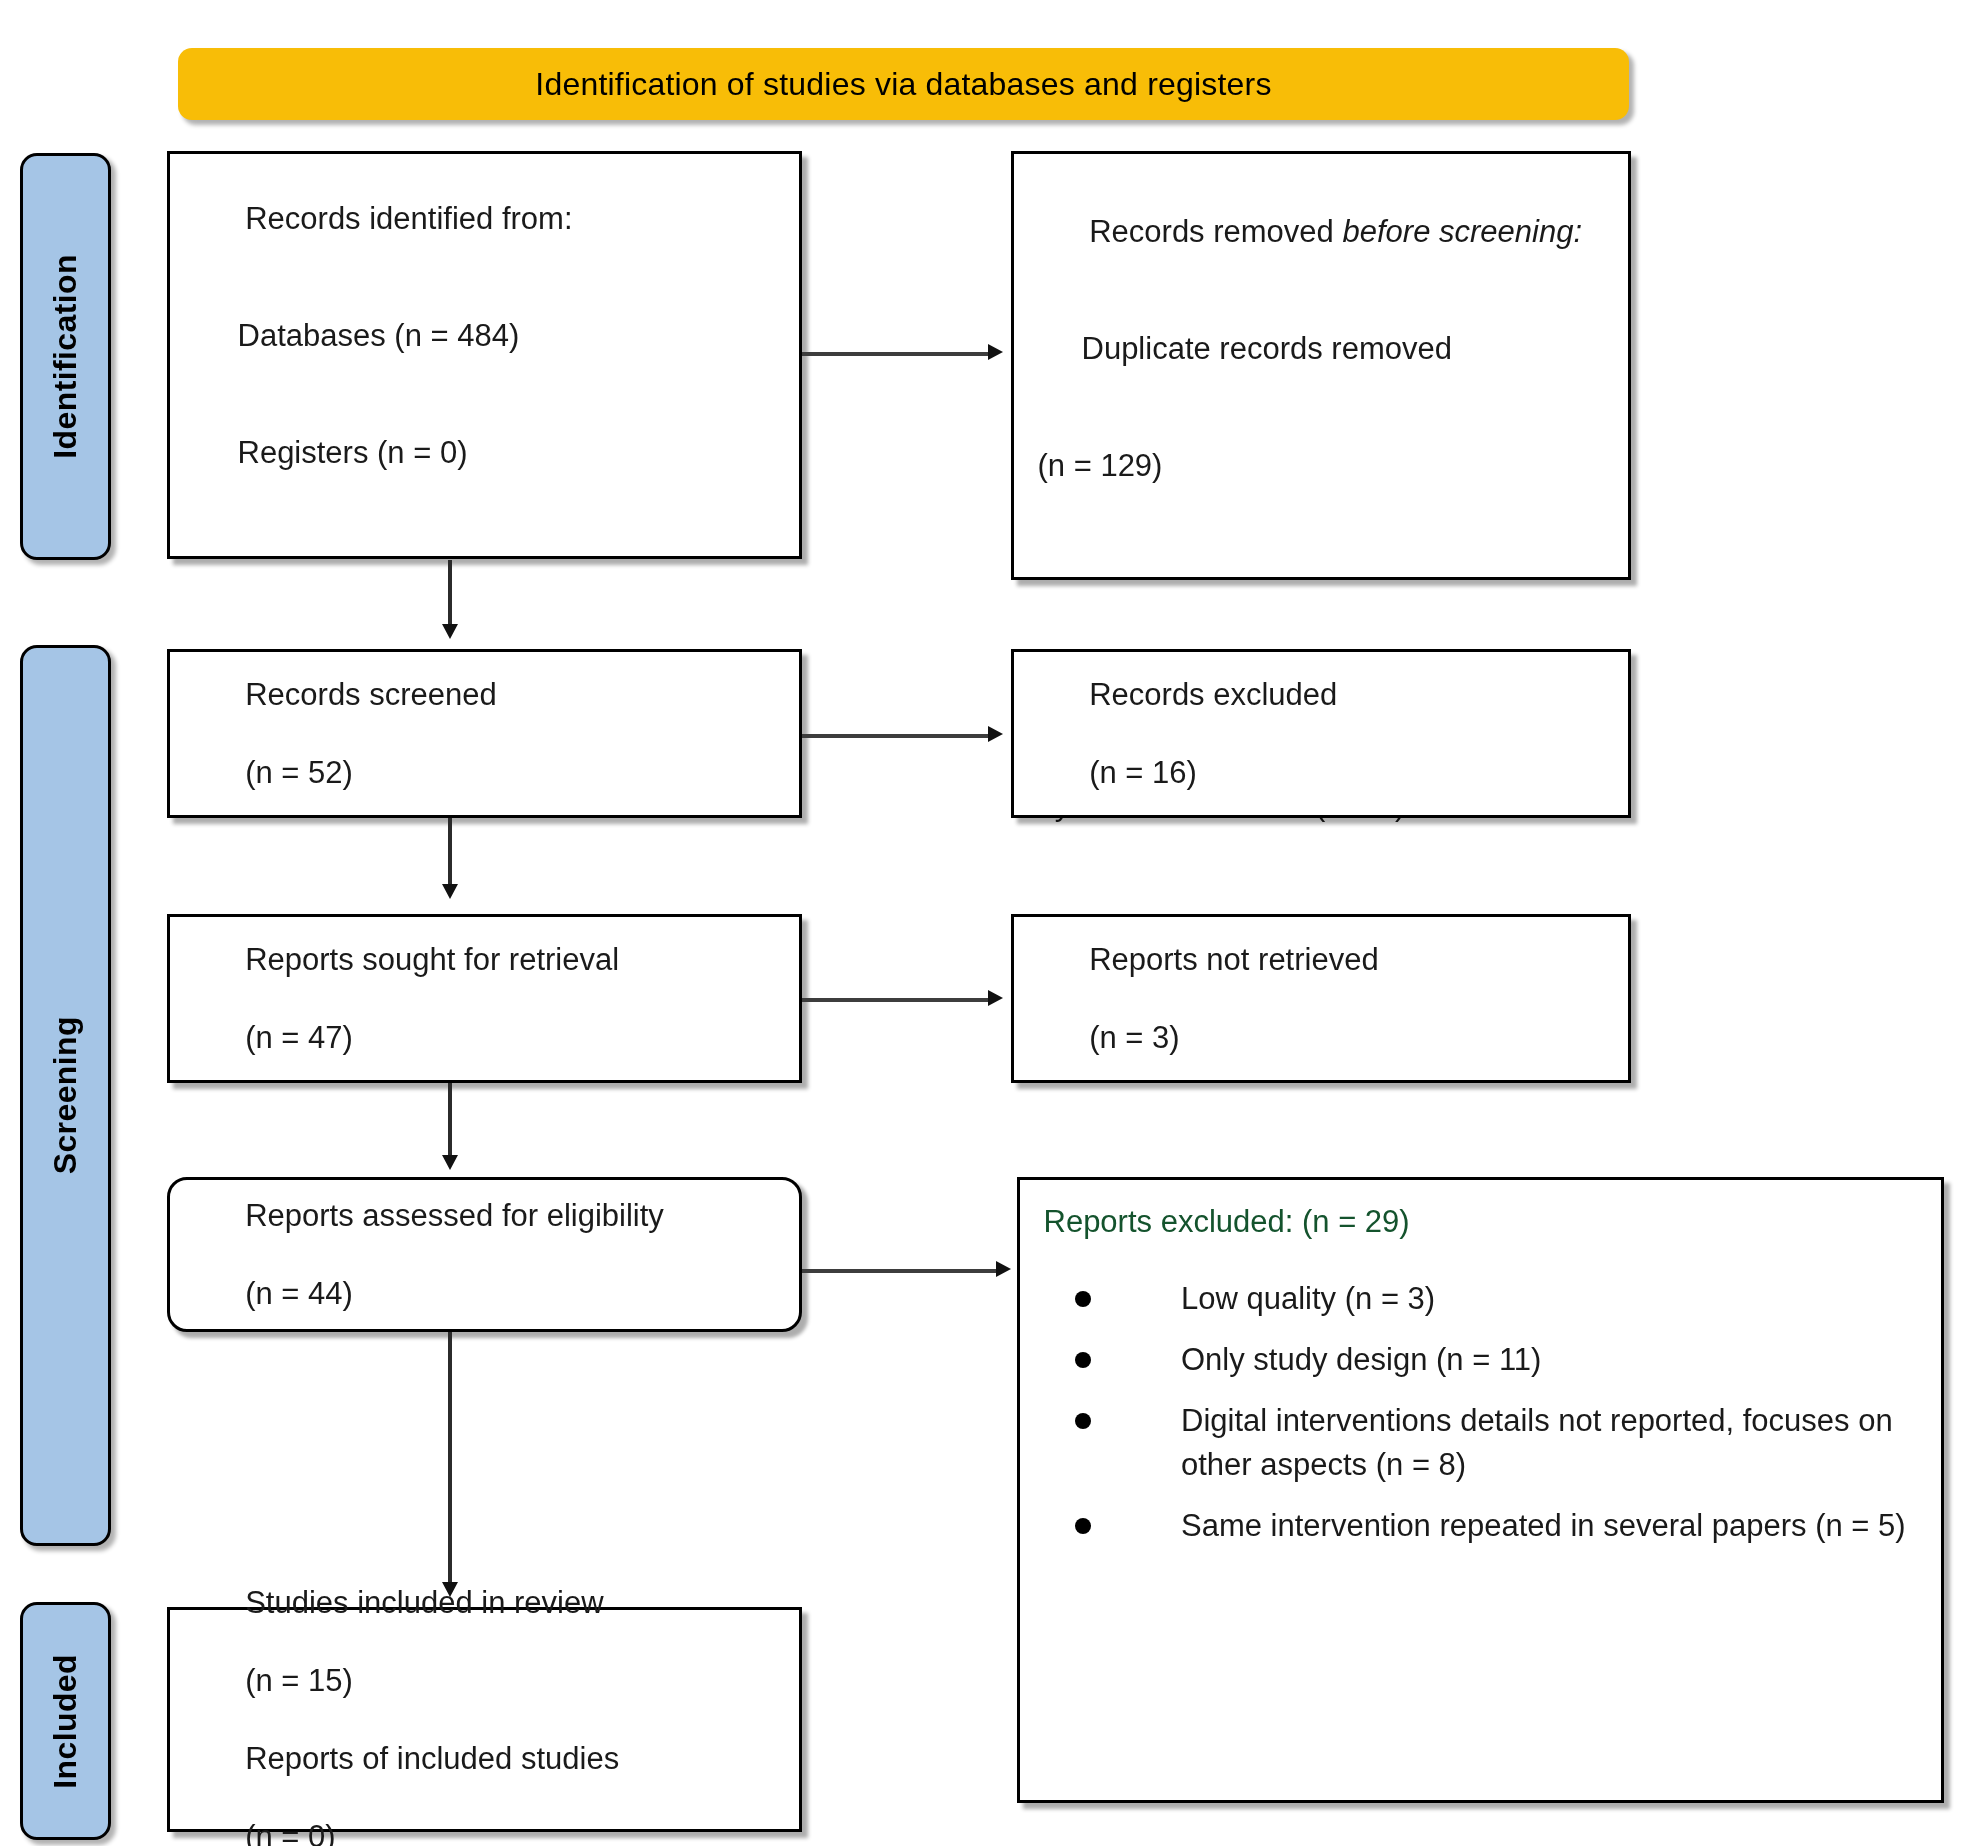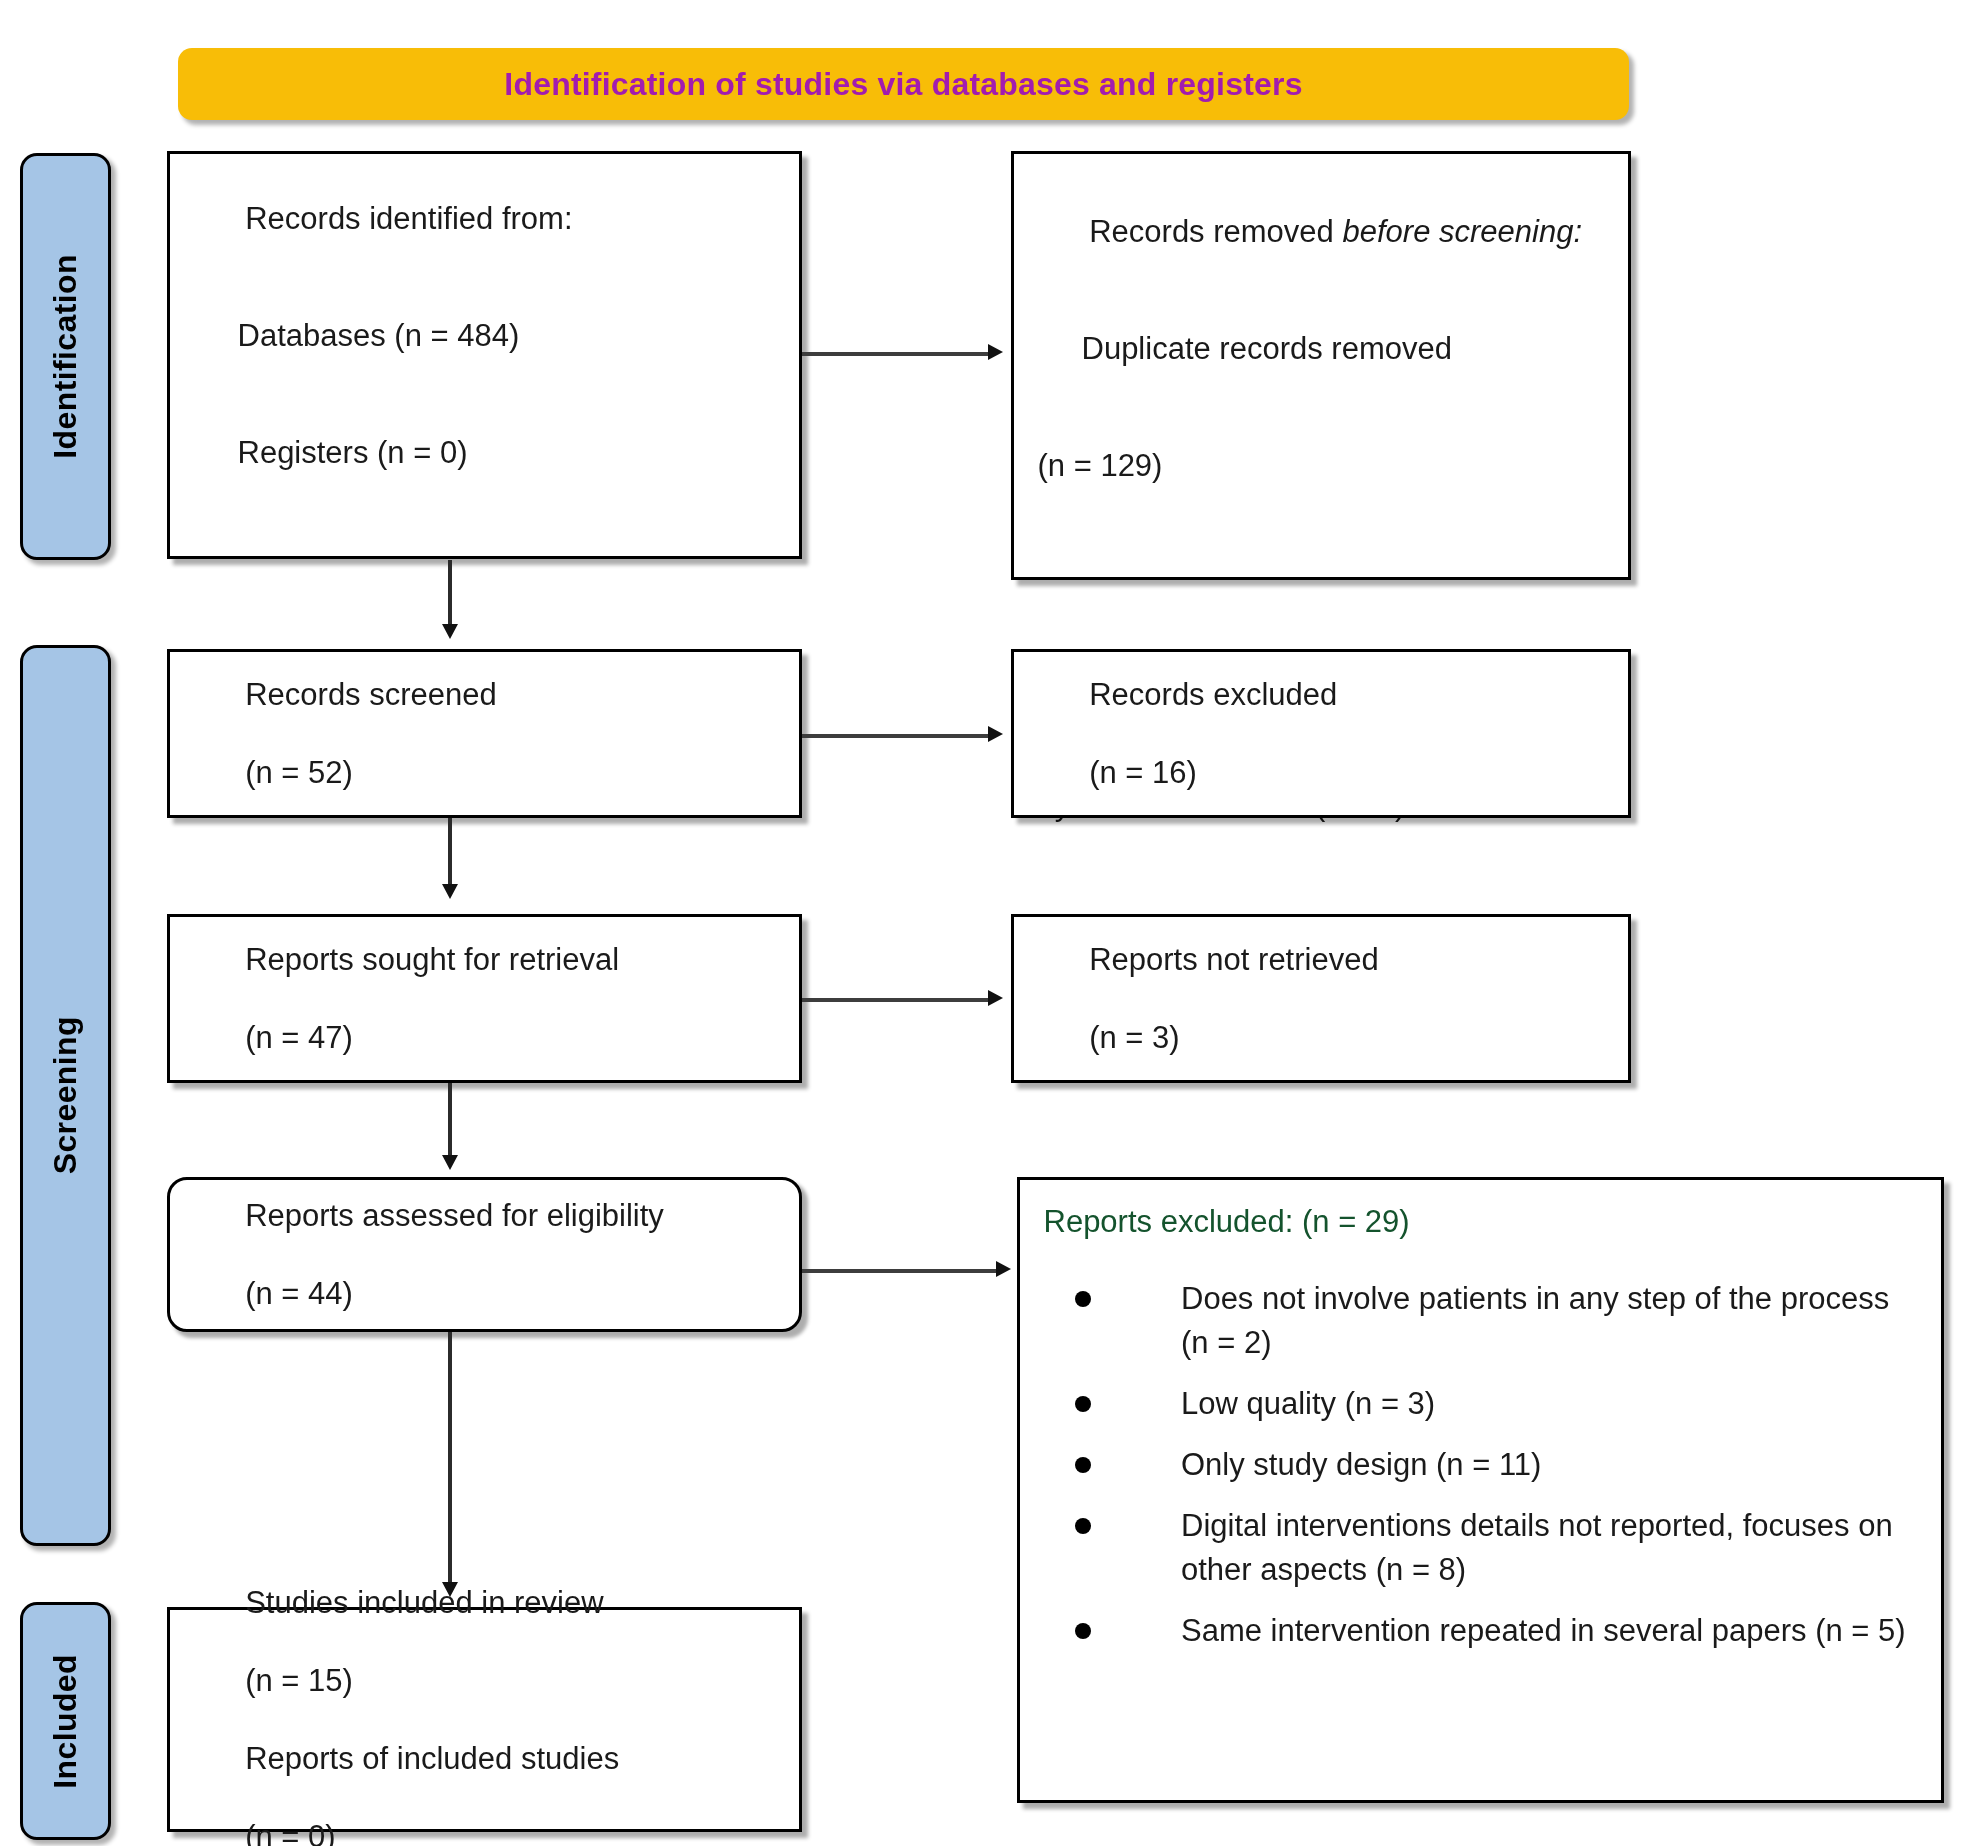--- a/index.html
+++ b/index.html
@@ -26,23 +26,23 @@
     background: #F8BD07;
     border-radius: 14px;
     box-shadow: 4.7px 4.7px 4.7px rgba(0,0,0,0.30);
     display: flex;
     align-items: center;
     justify-content: center;
     text-align: center;
   }
   .banner-label {
     font-size: 32px;
-    font-weight: bold;
+    font-weight: normal;
     letter-spacing: 0.2px;
-    color: #a21caf;
+    color: #000000;
   }
 
   
   .stage-pill {
     position: absolute;
     box-sizing: border-box;
     background: #A5C5E6;
     border: 3.1px solid #000000;
     border-radius: 17px;
     box-shadow: 4.7px 4.7px 4.7px rgba(0,0,0,0.30);
@@ -239,24 +239,20 @@
   </div>
 
   <div class="h-line" style="left:802px; top:1269px; width:196px;"></div>
   <div class="arrow-right" style="left:996px; top:1261px;"></div>
 
   <div class="pbox" style="left:1017px; top:1177px; width:927px; height:626px;">
     <div class="excl-title">Reports excluded: (n = 29)</div>
     <ul class="excl-list">
       <li class="excl-item">
         <span class="excl-bullet"></span>
-        <span>Does not  involve patients in any step of the process (n = 2)</span>
-      </li>
-      <li class="excl-item">
-        <span class="excl-bullet"></span>
         <span>Low quality (n = 3)</span>
       </li>
       <li class="excl-item">
         <span class="excl-bullet"></span>
         <span>Only study design (n = 11)</span>
       </li>
       <li class="excl-item">
         <span class="excl-bullet"></span>
         <span>Digital interventions details not reported, focuses on other aspects (n = 8)</span>
       </li>

